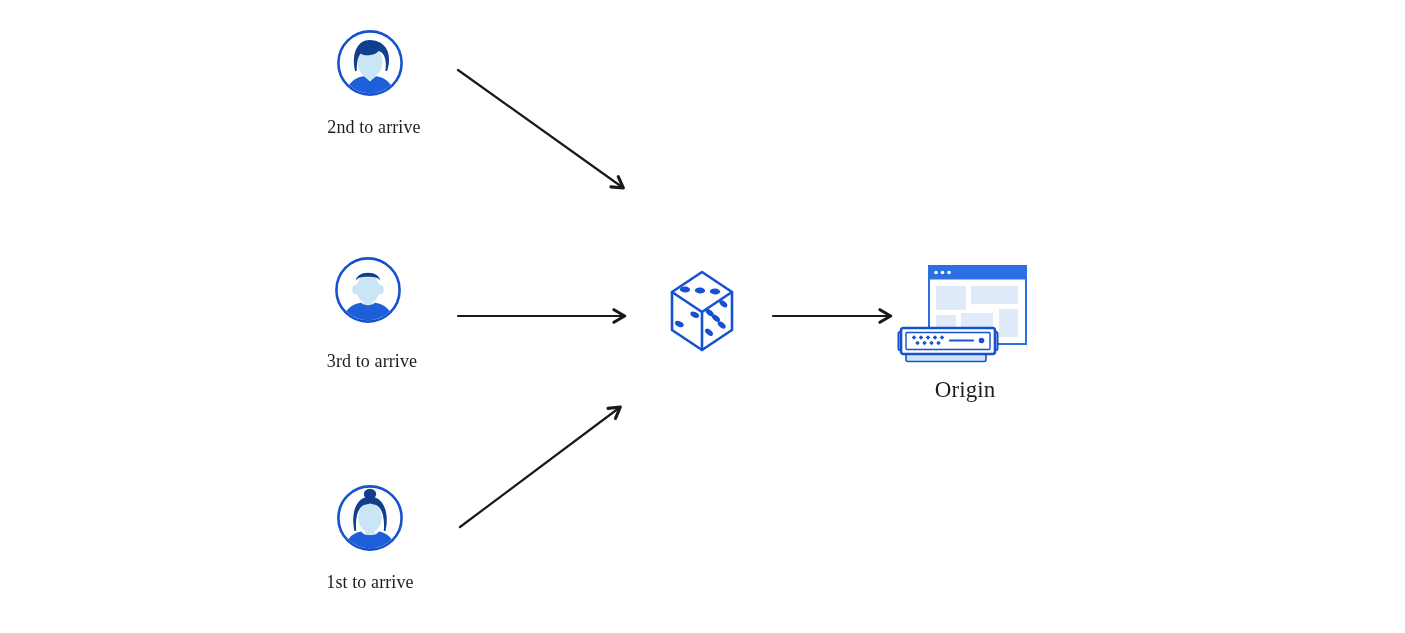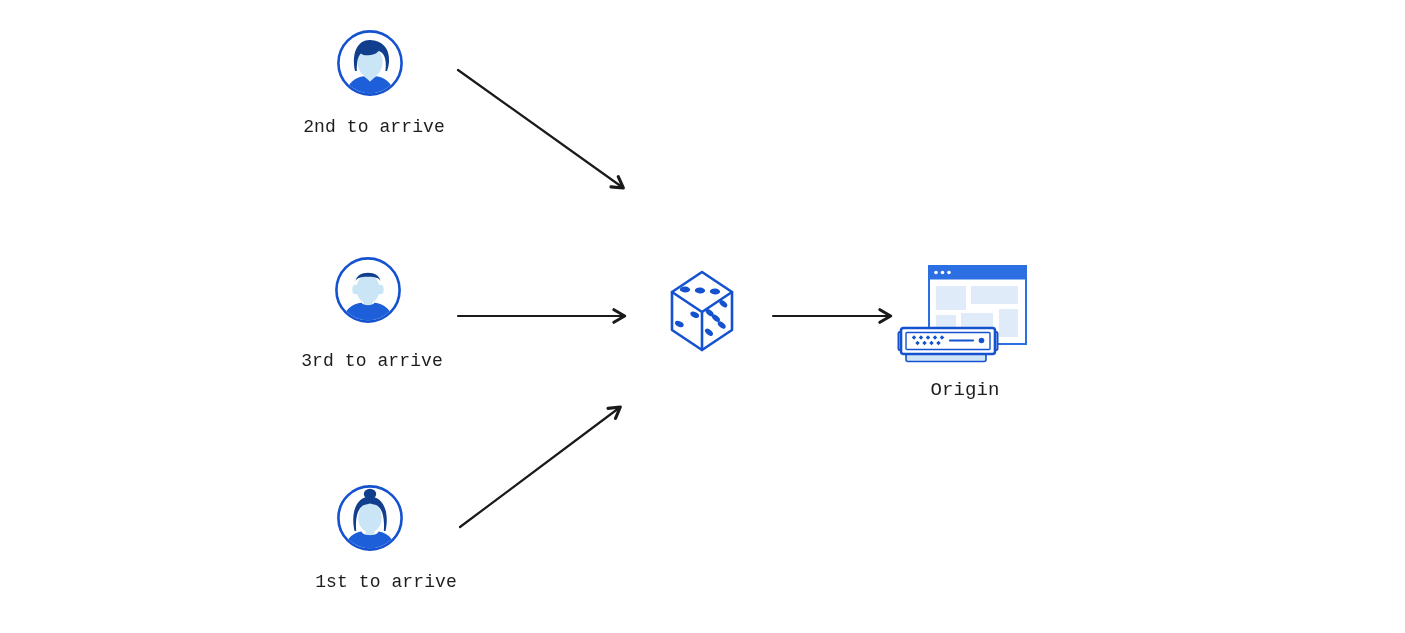--- a/index.html
+++ b/index.html
@@ -1,26 +1,26 @@
 <!DOCTYPE html>
 <html style="--line_blue: #1552d0; --fill_blue: #1d5fd8; --navy: #123e8e; --skin: #c9e5f6; --panel_blue: #dfebf8; --base_blue: #cfe5f7; --titlebar_blue: #2b6fe3; --arrow_black: #1a1a1a; --text: #1d1d1f; --background: #ffffff;"><head>
 <meta charset="utf-8">
 <style>
   html,body{margin:0;padding:0;background:#fff;}
   #canvas{
     position:relative;width:1405px;height:633px;background:var(--background,#fff);
-    font-family:Liberation Mono, monospace;overflow:hidden;
+    font-family:Liberation Serif, serif;overflow:hidden;
   }
   .abs{position:absolute;}
   .node-label{
     position:absolute;width:150px;text-align:center;
     color:var(--text,#1d1d1f);font-size:18px;line-height:22px;
     letter-spacing:0.1px;
   }
-  .origin-label{font-size:19px;}
+  .origin-label{font-size:23px;}
   svg{display:block;}
 </style>
 </head>
 <body>
 
 <div id="canvas">
 
   <svg class="abs" style="left:0;top:0" width="1405" height="633" viewBox="0 0 1405 633">
     <defs>
       <marker id="arrh" viewBox="0 0 10 10" refX="7" refY="5" markerWidth="7.5" markerHeight="7.5" orient="auto-start-reverse">
@@ -79,21 +79,21 @@
     <circle cx="34" cy="34" r="31.6" fill="#fff" stroke="var(--line_blue)" stroke-width="2.6"></circle>
     <g clip-path="url(#av3clip)">
       <ellipse cx="34" cy="10" rx="6.2" ry="5.2" fill="var(--navy)"></ellipse>
       <ellipse cx="34" cy="33.5" rx="11.8" ry="15" fill="var(--skin)"></ellipse>
       <path d="M18.5,47 C14,26 22,12.5 34,12.5 C46,12.5 54,26 49.5,47 L47.8,47
                C49,32 45.5,23.5 40,21 L34,19.6 L28,21 C22.5,23.5 19,32 20.2,47 Z" fill="var(--navy)"></path>
       <path d="M29.5,44 L38.5,44 L38.5,51 C42,51.8 44.5,53.5 45,55.5 L23,55.5 C23.5,53.5 26,51.8 29.5,51 Z" fill="var(--skin)"></path>
       <path d="M8,68 C9,55 17.5,48.3 25.5,47.6 C26.5,52.5 41.5,52.5 42.5,47.6 C50.5,48.3 59,55 60,68 Z" fill="var(--fill_blue)"></path>
     </g>
   </svg>
-  <div class="node-label" style="left:311px;top:571px">1st to arrive</div>
+  <div class="node-label" style="left:295px;top:571px">1st to arrive</div>
 
   <svg class="abs" style="left:666px;top:268px" width="72" height="86" viewBox="0 0 72 86">
     <g stroke="var(--line_blue)" stroke-width="2.6" stroke-linejoin="round" stroke-linecap="round">
       <path d="M36,4 L66,24 L66,62 L36,82 L6,62 L6,24 Z" fill="#fff"></path>
       <path d="M6,24 L36,44 L66,24 M36,44 L36,82" fill="none"></path>
     </g>
     <g fill="var(--line_blue)">
 
       <ellipse cx="19" cy="21.5" rx="5.2" ry="3" transform="rotate(4 19 21.5)"></ellipse>
       <ellipse cx="34" cy="22.5" rx="5.2" ry="3" transform="rotate(4 34 22.5)"></ellipse>

